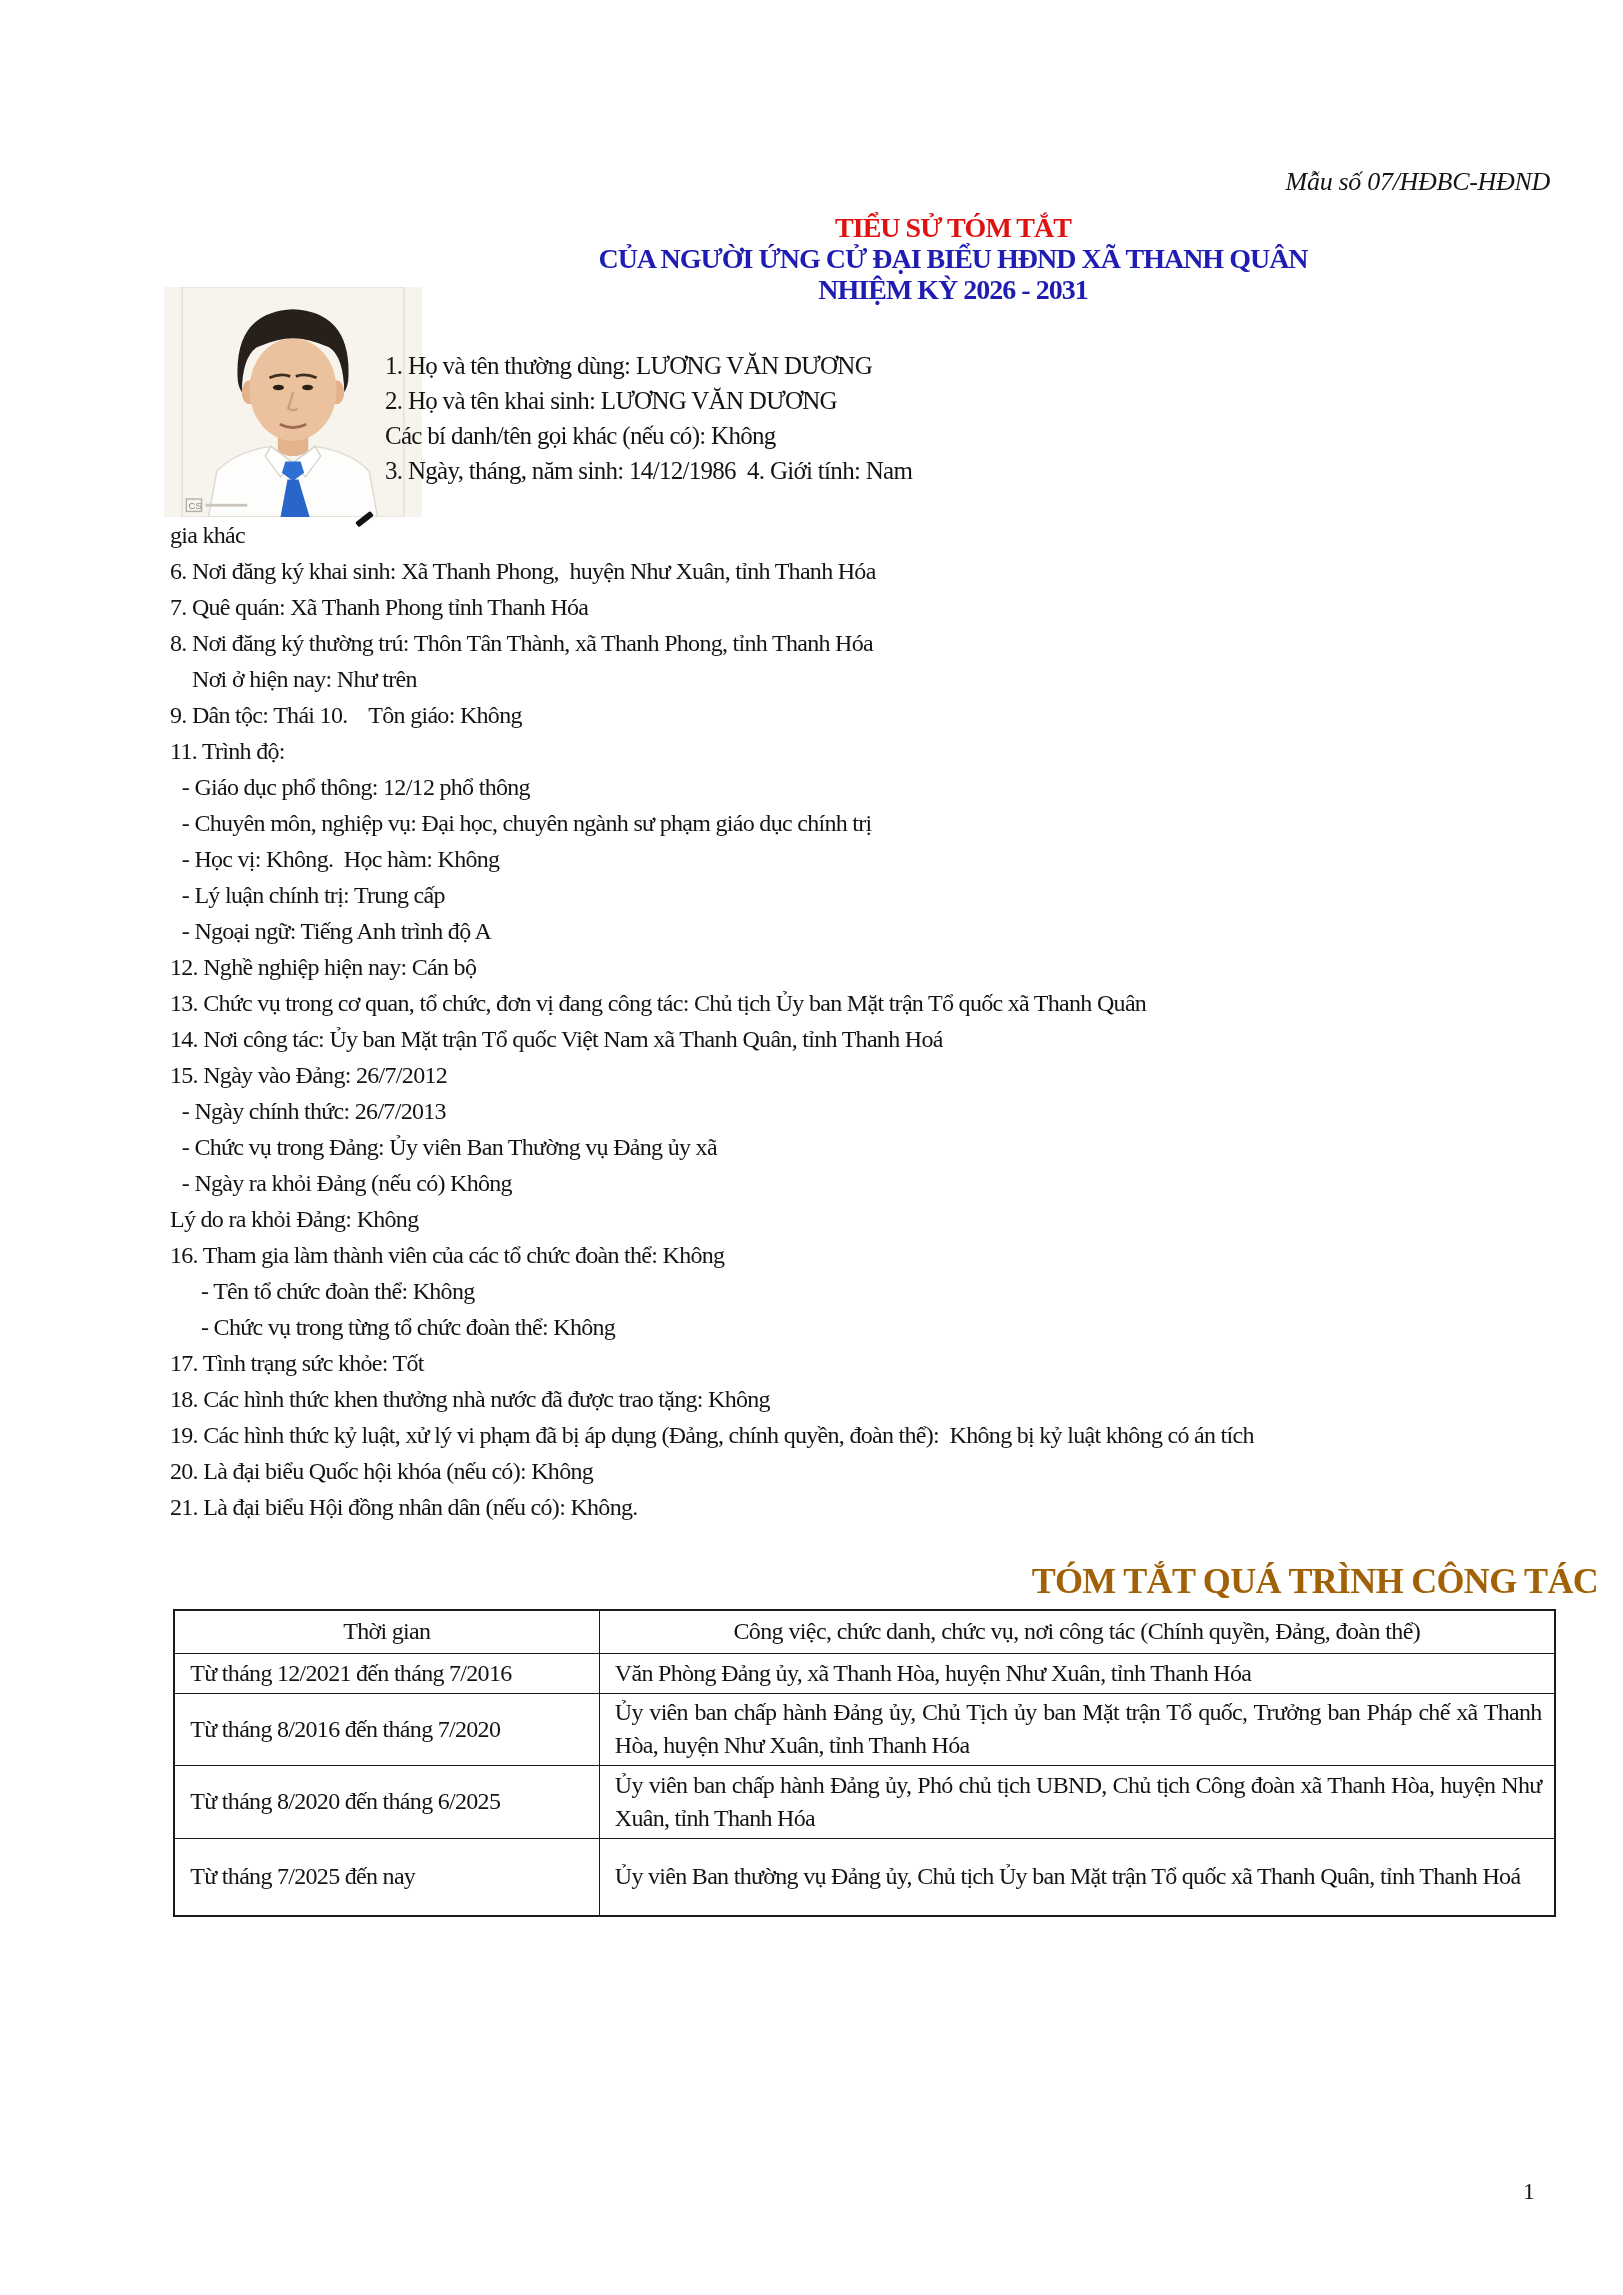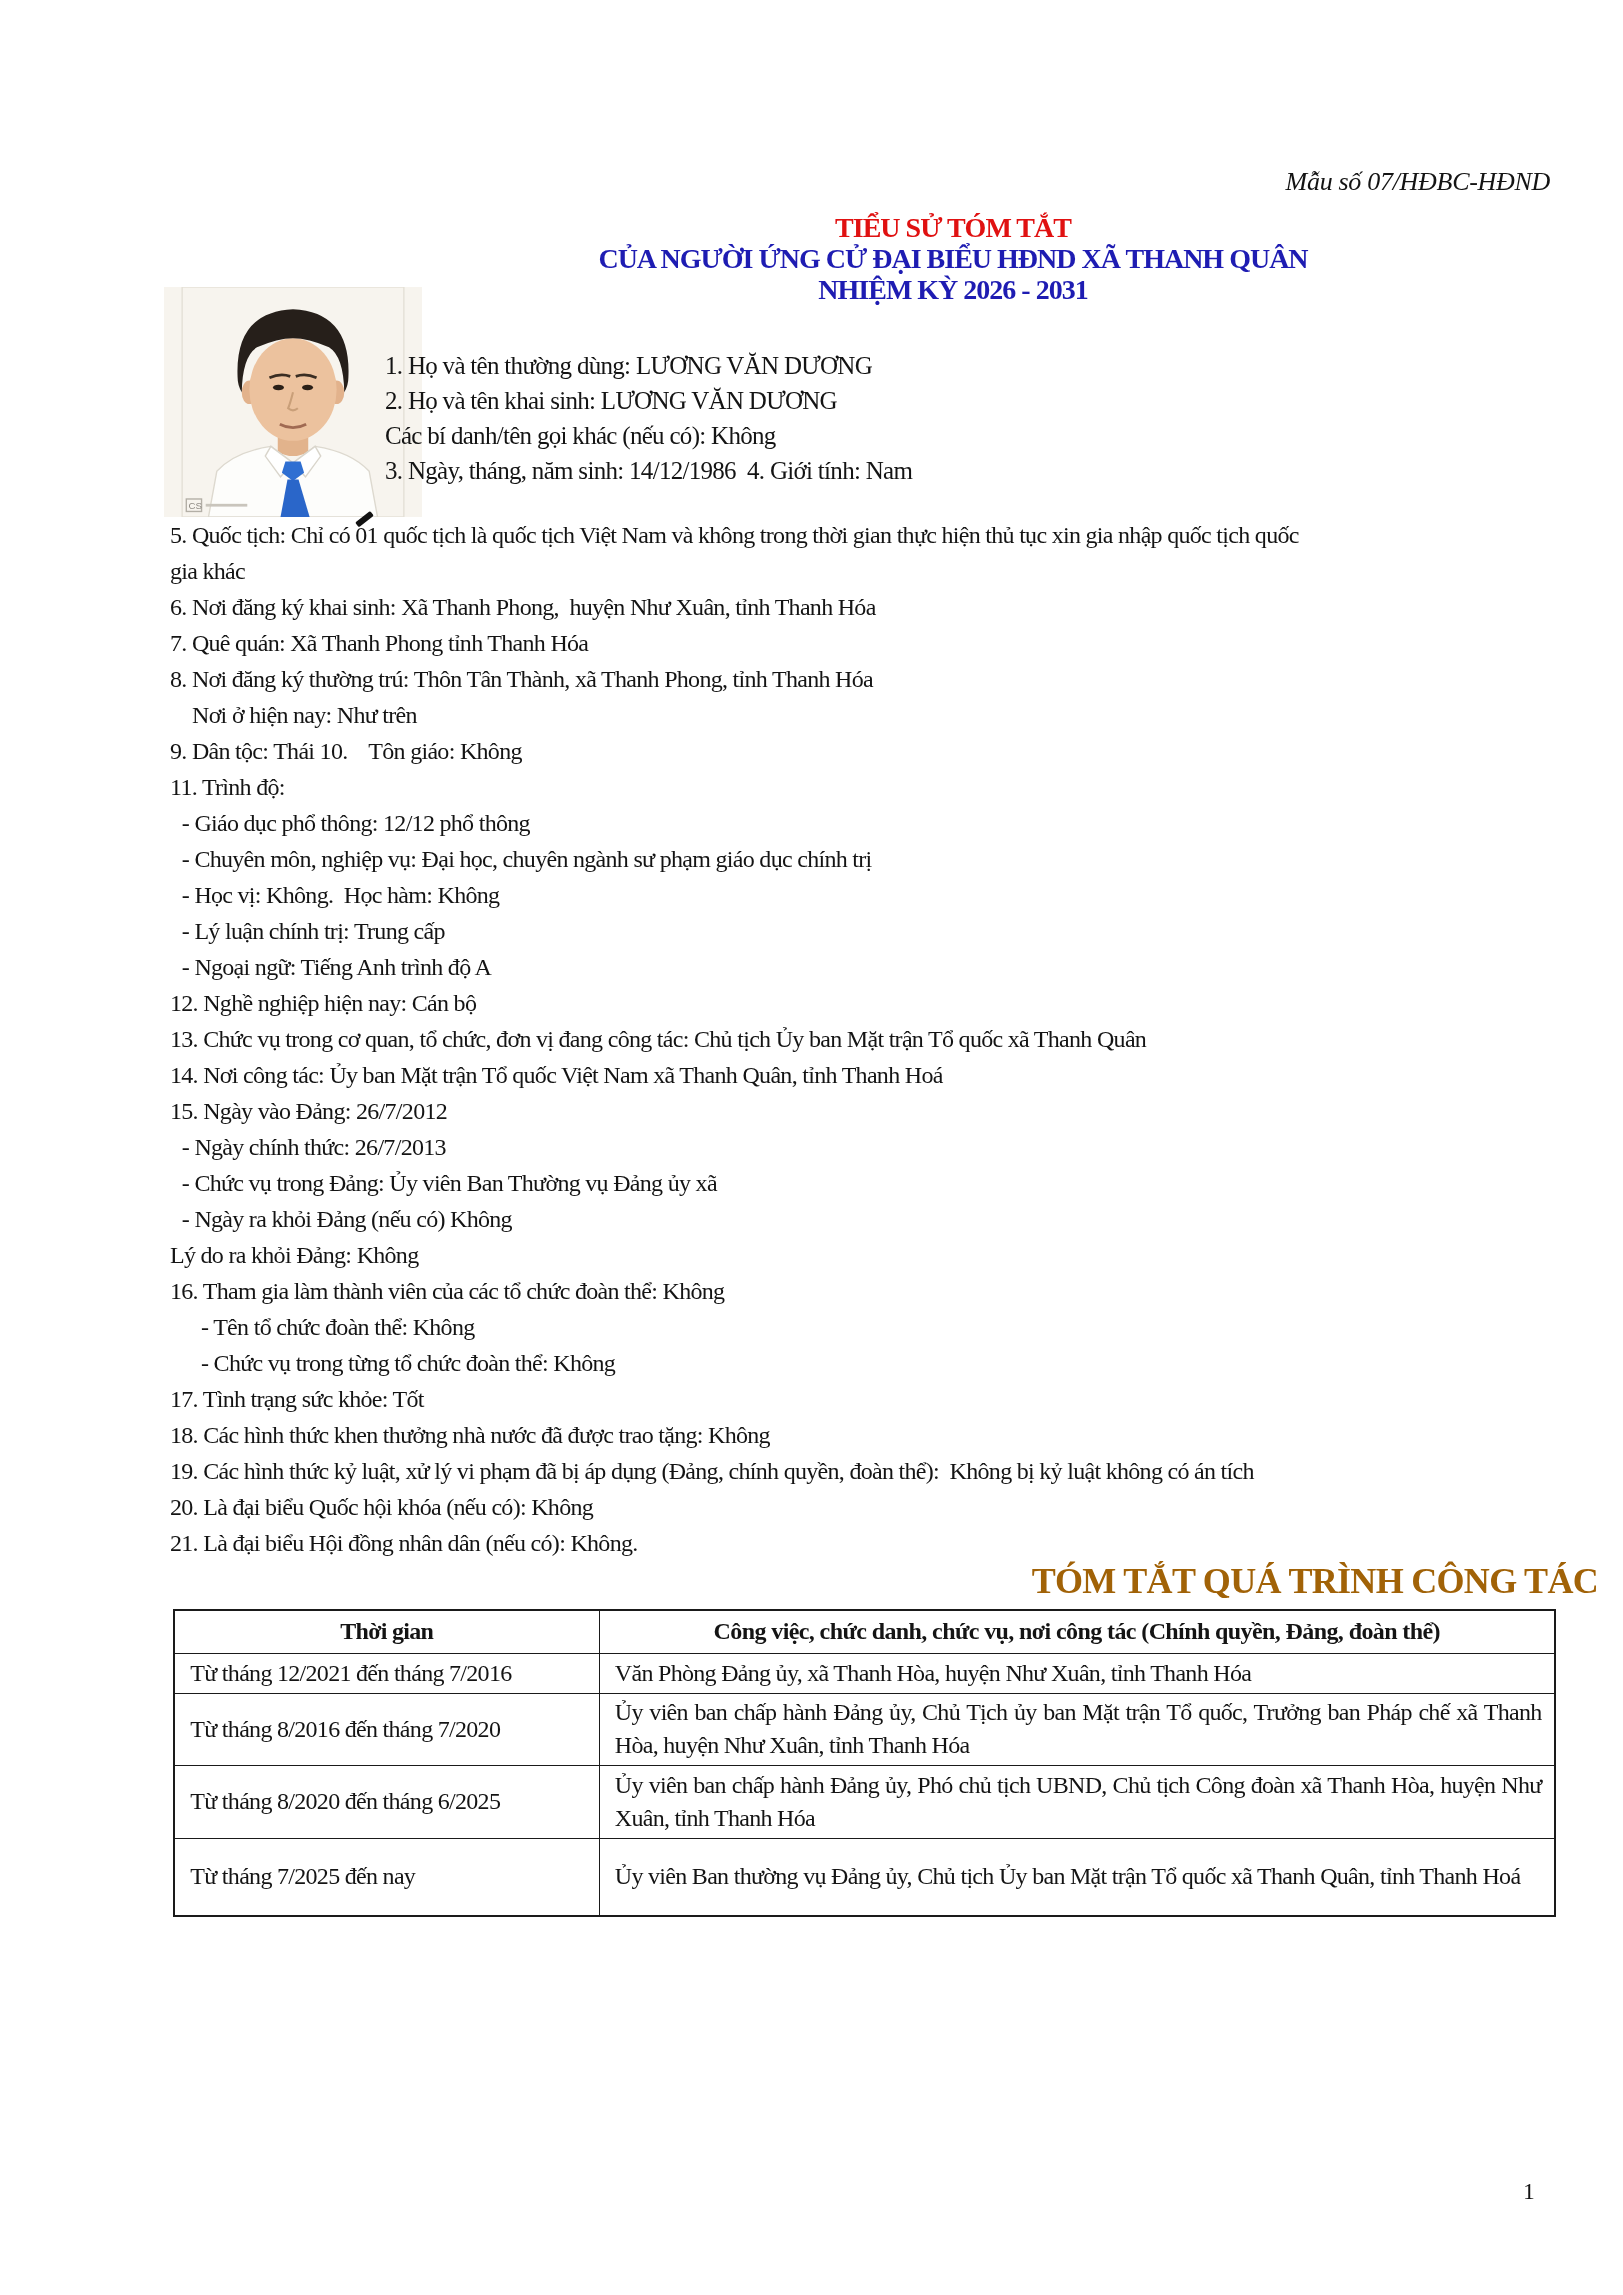--- a/index.html
+++ b/index.html
@@ -98,21 +98,21 @@
   .career-table col.c-time { width: 425px; }
   .career-table td, .career-table th {
     border: 1.4px solid #1a1a1a;
     font-size: 24px;
     letter-spacing: -0.7px;
     vertical-align: middle;
     padding: 2.8px 12.5px 2.8px 15.3px;
     line-height: 33px;
   }
   .career-table { border: 2.1px solid #1a1a1a; }
-  .career-table th { font-weight: 700; text-align: center; padding: 2.8px 7px; }
+  .career-table th { font-weight: 400; text-align: center; padding: 2.8px 7px; }
   .career-table th.th-work { letter-spacing: -0.6px; }
   .row-h  { height: 43px; }
   .row-1  { height: 40px; }
   .row-2  { height: 69px; }
   .row-3  { height: 62px; padding-left: 8px; }
   .row-4  { height: 78px; }
   td.work-cell { text-align: justify; }
   td.time-cell { text-align: left; white-space: nowrap; }
 
   .page-number {
@@ -175,21 +175,20 @@
   <div class="abs ink-mark"></div>
 
   <div class="abs basic-info">
     <div class="bi-line">1. Họ và tên thường dùng: LƯƠNG VĂN DƯƠNG</div>
     <div class="bi-line">2. Họ và tên khai sinh: LƯƠNG VĂN DƯƠNG</div>
     <div class="bi-line">Các bí danh/tên gọi khác (nếu có): Không</div>
     <div class="bi-line">3. Ngày, tháng, năm sinh: 14/12/1986  4. Giới tính: Nam</div>
   </div>
 
   <div class="abs details">
-    <div class="dl wrap i0">5. Quốc tịch: Chỉ có 01 quốc tịch là quốc tịch Việt Nam và không trong thời gian thực hiện thủ tục xin gia nhập quốc tịch quốc</div>
     <div class="dl i0">gia khác</div>
     <div class="dl i0">6. Nơi đăng ký khai sinh: Xã Thanh Phong,  huyện Như Xuân, tỉnh Thanh Hóa</div>
     <div class="dl i0">7. Quê quán: Xã Thanh Phong tỉnh Thanh Hóa</div>
     <div class="dl i0">8. Nơi đăng ký thường trú: Thôn Tân Thành, xã Thanh Phong, tỉnh Thanh Hóa</div>
     <div class="dl i2">Nơi ở hiện nay: Như trên</div>
     <div class="dl i0">9. Dân tộc: Thái 10.    Tôn giáo: Không</div>
     <div class="dl i0">11. Trình độ:</div>
     <div class="dl i1">- Giáo dục phổ thông: 12/12 phổ thông</div>
     <div class="dl i1">- Chuyên môn, nghiệp vụ: Đại học, chuyên ngành sư phạm giáo dục chính trị</div>
     <div class="dl i1">- Học vị: Không.  Học hàm: Không</div>

